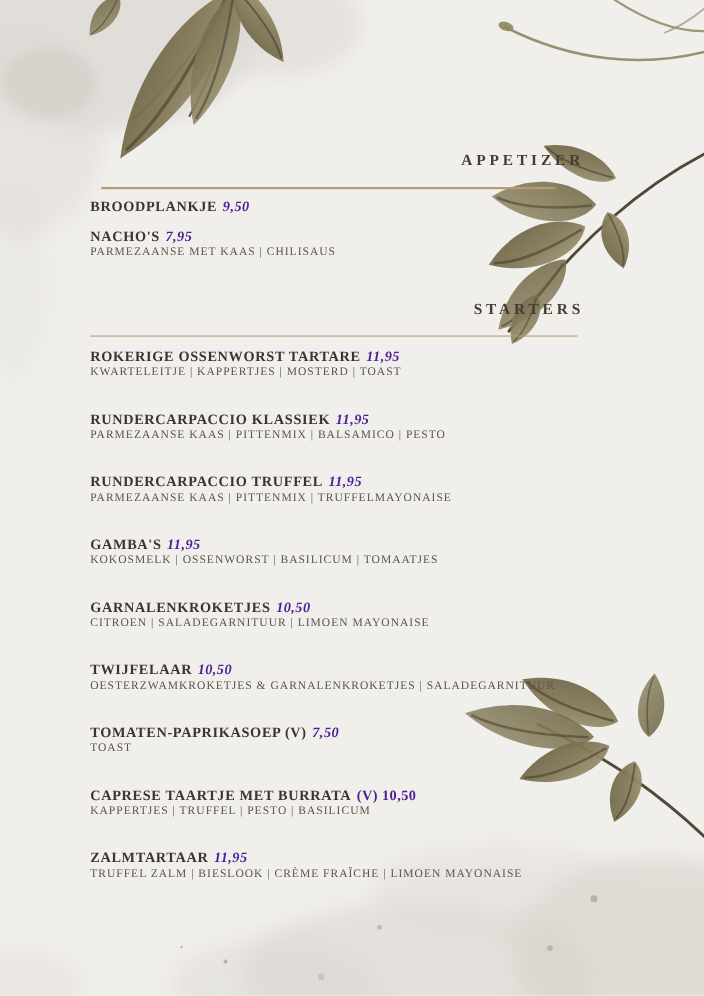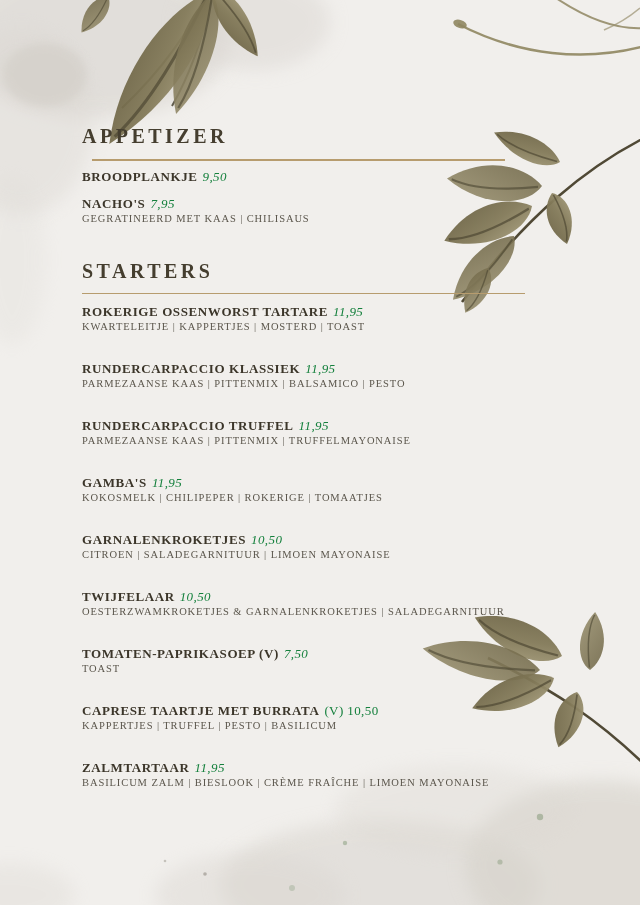--- a/index.html
+++ b/index.html
@@ -9,46 +9,46 @@
     overflow:hidden;
     position:relative;
     font-family:"Liberation Serif", serif;
   }
   .decor{position:absolute;top:0;left:0;width:640px;height:905px;pointer-events:none;}
   .menu{
     position:absolute;left:82px;top:124px;width:460px;
     color:#3e382c;
   }
   .section-title{
-    text-align:left;
-    font-size:20px;font-weight:bold;
+    text-align:right;
+    font-size:14px;font-weight:bold;
     letter-spacing:3.5px;
     color:#453e2f;
-    margin:0;
+    margin:11px;
     height:24px;line-height:24px;
   }
   .rule{
     border:none;height:1.5px;background:#b79c6e;margin:0;
   }
   .rule-appetizer{margin:11px 0 8px 10px;width:413px;}
   .rule-starters{margin:10px 0 10px 0;width:443px;}
   .section-starters .section-title{margin-top:33px;}
   .menu-item{margin:0;}
   .appetizer-items .menu-item{margin-bottom:11px;}
   .starters-items .menu-item{margin-bottom:27px;}
   .item-line{
     font-size:13px;font-weight:bold;
     letter-spacing:0.6px;
     line-height:16px;height:16px;
     color:#3c362a;
     white-space:nowrap;
   }
   .item-price{
-    font-style:italic;font-weight:normal;
-    color:#15803d;
+    font-style:italic;font-weight:bold;
+    color:#4c1d95;
     margin-left:5px;
     letter-spacing:0.4px;
   }
   .item-price.roman{font-style:normal;text-align:right;}
   .item-desc{
     font-size:10.5px;
     letter-spacing:0.9px;
     line-height:14px;height:14px;
     color:#5b564c;
     white-space:nowrap;
@@ -155,21 +155,21 @@
       <div class="menu-item">
         <div class="item-line">
           <span class="item-name">BROODPLANKJE</span><span class="item-price">9,50</span>
         </div>
       </div>
 
       <div class="menu-item">
         <div class="item-line">
           <span class="item-name">NACHO'S</span><span class="item-price">7,95</span>
         </div>
-        <div class="item-desc">GEGRATINEERD MET KAAS | CHILISAUS</div>
+        <div class="item-desc">PARMEZAANSE MET KAAS | CHILISAUS</div>
       </div>
 
     </div>
   </div>
 
   <div class="section section-starters">
     <h1 class="section-title">STARTERS</h1>
     <hr class="rule rule-starters">
     <div class="starters-items">
 
@@ -191,21 +191,21 @@
         <div class="item-line">
           <span class="item-name">RUNDERCARPACCIO TRUFFEL</span><span class="item-price">11,95</span>
         </div>
         <div class="item-desc">PARMEZAANSE KAAS | PITTENMIX | TRUFFELMAYONAISE</div>
       </div>
 
       <div class="menu-item">
         <div class="item-line">
           <span class="item-name">GAMBA'S</span><span class="item-price">11,95</span>
         </div>
-        <div class="item-desc">KOKOSMELK | CHILIPEPER | ROKERIGE | TOMAATJES</div>
+        <div class="item-desc">KOKOSMELK | OSSENWORST | BASILICUM | TOMAATJES</div>
       </div>
 
       <div class="menu-item">
         <div class="item-line">
           <span class="item-name">GARNALENKROKETJES</span><span class="item-price">10,50</span>
         </div>
         <div class="item-desc">CITROEN | SALADEGARNITUUR | LIMOEN MAYONAISE</div>
       </div>
 
       <div class="menu-item">
@@ -227,18 +227,18 @@
         <div class="item-line">
           <span class="item-name">CAPRESE TAARTJE MET BURRATA</span><span class="item-price roman">(V) 10,50</span>
         </div>
         <div class="item-desc">KAPPERTJES | TRUFFEL | PESTO | BASILICUM</div>
       </div>
 
       <div class="menu-item">
         <div class="item-line">
           <span class="item-name">ZALMTARTAAR</span><span class="item-price">11,95</span>
         </div>
-        <div class="item-desc">BASILICUM ZALM | BIESLOOK | CRÈME FRAÎCHE | LIMOEN MAYONAISE</div>
+        <div class="item-desc">TRUFFEL ZALM | BIESLOOK | CRÈME FRAÎCHE | LIMOEN MAYONAISE</div>
       </div>
 
     </div>
   </div>
 </div>
 
 </body></html>

